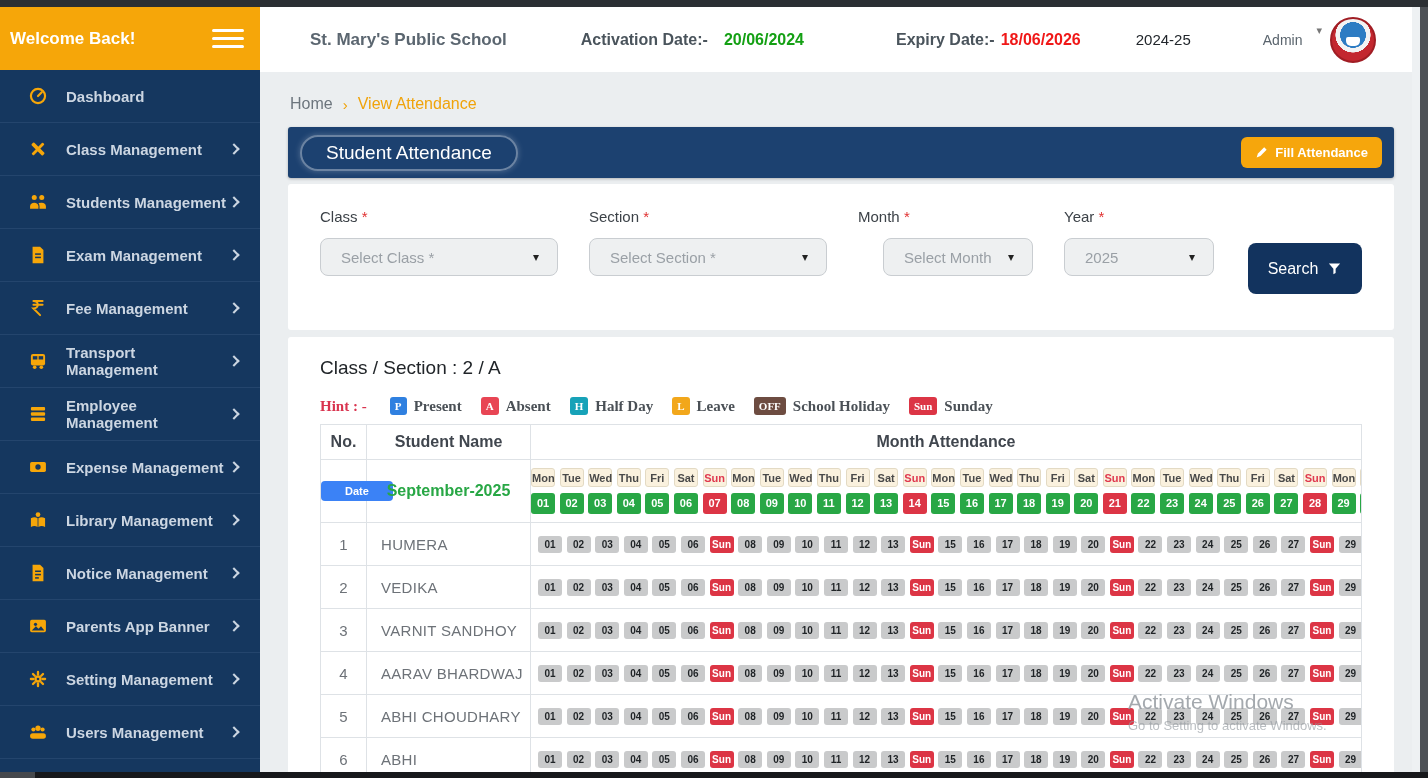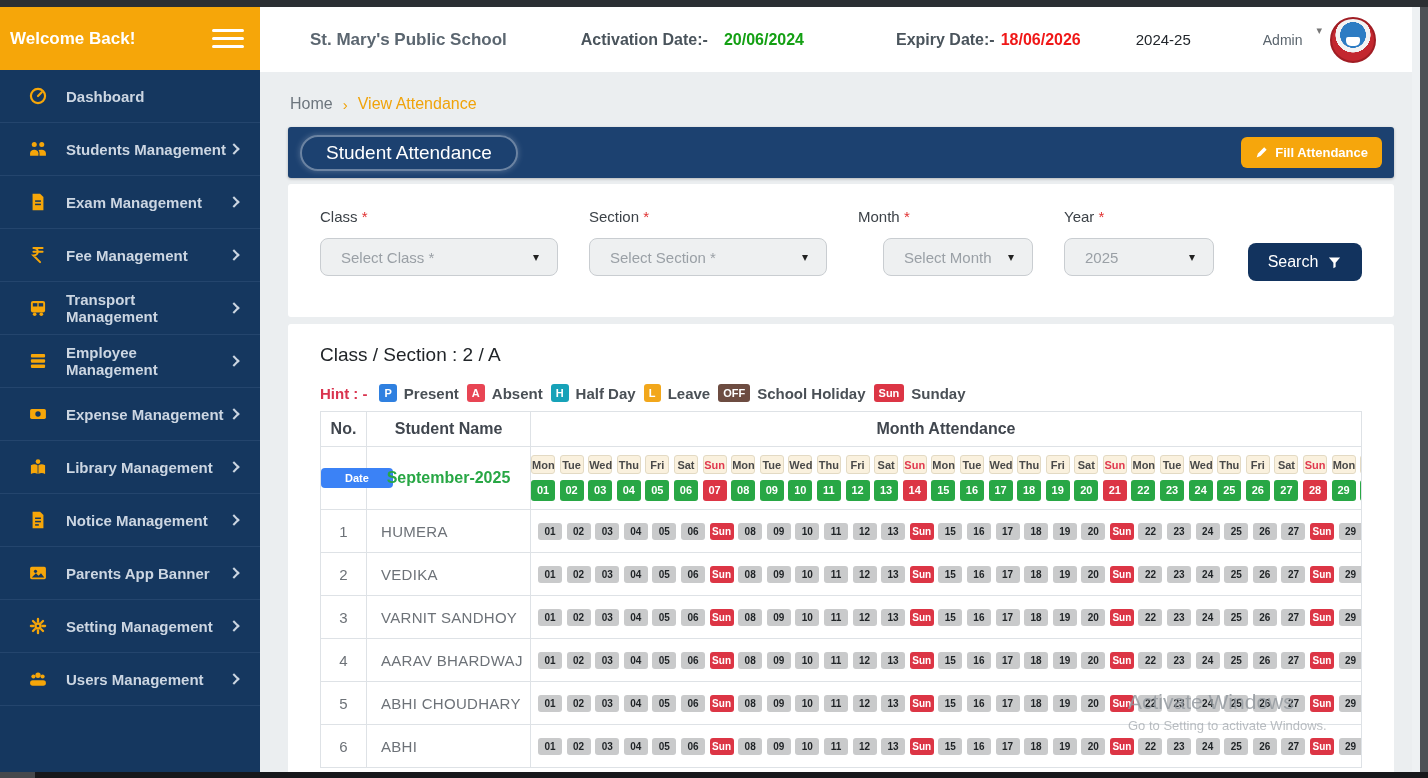--- a/index.html
+++ b/index.html
@@ -55,25 +55,25 @@
   .f-field { display:flex; flex-direction:column; }
   .f-label { font-size:15px; color:#3c4248; margin-bottom:13px; }
   .req { color:#e03131; }
   .f-select { height:38px; background:#eef0f1; border:1px solid #c9cdd1; border-radius:8px; display:flex; align-items:center; justify-content:space-between; padding:0 18px 0 20px; cursor:pointer; }
   .f-ph { color:#9aa0a6; font-size:15px; }
   .f-caret { color:#222; font-size:12px; }
   .f-field:nth-child(1) .f-select, .f-field:nth-child(2) .f-select { width:238px; }
   .f-field:nth-child(3) .f-select { width:150px;margin-left:25px; }
   .f-field:nth-child(4) .f-select { width:150px; }
   .f-field + .f-field { margin-left:31px; }
-  .search-btn { margin-left:34px; margin-top:35px; width:130px; height:38px; background:#12335e; color:#fff; border:none; border-radius:8px; font-size:16px; display:flex; align-items:center; justify-content:center; gap:9px; cursor:pointer; }
+  .search-btn { margin-left:34px; margin-top:35px; width:130px; height:51px; background:#12335e; color:#fff; border:none; border-radius:8px; font-size:16px; display:flex; align-items:center; justify-content:center; gap:9px; cursor:pointer; }
 
   .table-card { margin-top:7px; background:#fff; border-radius:3px; padding:20px 32px 0 32px; min-height:470px; }
   .class-section { font-size:19px; color:#212529; margin-bottom:18px; }
-  .hint-row { display:flex; align-items:center; gap:8px; margin-bottom:9px; }
+  .hint-row { display:flex; align-items:center; gap:19px; margin-bottom:9px;font-family:Liberation Serif, serif; }
   .hint-label { color:#d9344f; font-size:15px; font-weight:bold; margin-right:4px; }
   .legend-item { display:flex; align-items:center; gap:7px; }
   .legend-badge { color:#fff; font-size:11px; font-weight:bold; border-radius:3px; padding:3px 5px; min-width:17px; text-align:center; }
   .legend-text { color:#4a5056; font-size:15px; font-weight:bold; }
 
   table.att { width:100%; border-collapse:collapse; table-layout:fixed; }
   table.att col.c-no { width:46px; } table.att col.c-name { width:164px; }
   table.att th, table.att td { border:1px solid #dee2e6; }
   table.att thead th { font-size:16px; color:#40464e; padding:8px 4px; text-align:center; font-weight:bold; }
   .date-row td { padding:8px 0; }
@@ -114,20 +114,34 @@
   </div>
   <nav class="side-menu">
       <div class="side-item">
         <span class="s-icon">
           <svg width="20" height="20" viewBox="0 0 24 24">
             <circle cx="12" cy="12" r="8.5" fill="none" stroke="#F6A609" stroke-width="2.6"></circle>
             <line x1="12" y1="12" x2="16.5" y2="7.5" stroke="#F6A609" stroke-width="2.6" stroke-linecap="round"></line>
           </svg>
         </span>
         <span class="s-label">Dashboard</span>
+      </div>
+      <div class="side-item">
+        <span class="s-icon">
+          <svg width="20" height="20" viewBox="0 0 24 24">
+            <g transform="rotate(45 12 12)">
+              <rect x="10.3" y="2.5" width="3.4" height="19" rx="1.2" fill="#F6A609"></rect>
+            </g>
+            <g transform="rotate(-45 12 12)">
+              <rect x="9.8" y="2.5" width="4.4" height="19" rx="1.2" fill="#F6A609"></rect>
+            </g>
+          </svg>
+        </span>
+        <span class="s-label">Class Management</span>
+        <span class="s-chev"></span>
       </div>
       <div class="side-item">
         <span class="s-icon">
           <svg width="20" height="20" viewBox="0 0 24 24">
             <circle cx="7.5" cy="6.5" r="3" fill="#F6A609"></circle>
             <circle cx="16.5" cy="6.5" r="3" fill="#F6A609"></circle>
             <path d="M2.5 20v-3c0-2.6 2.2-4.2 5-4.2s5 1.6 5 4.2v3z" fill="#F6A609"></path>
             <path d="M13.8 20v-3c0-1.4-.4-2.6-1.2-3.5.9-.5 2.4-.7 3.9-.7 2.8 0 5 1.6 5 4.2v3z" fill="#F6A609"></path>
           </svg>
         </span>

